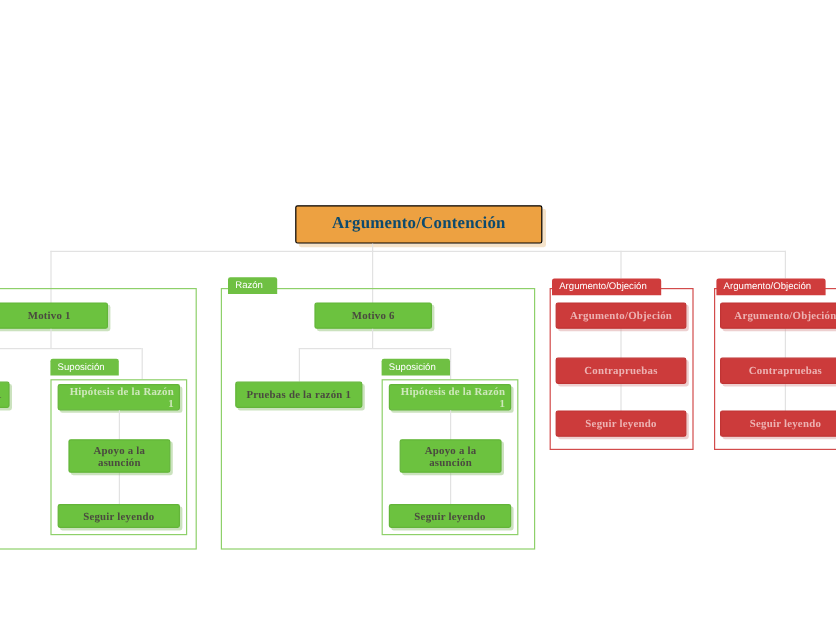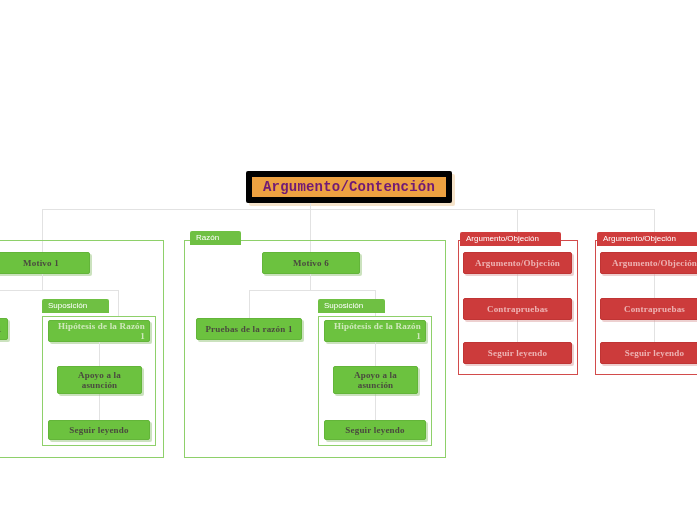--- a/index.html
+++ b/index.html
@@ -36,21 +36,21 @@
   }
   .group.green { border: 1px solid #8ed06a; }
   .group.red   { border: 1px solid #d24b4b; }
 
   .group-label {
     position: absolute;
     box-sizing: border-box;
     font-family: "Liberation Sans", sans-serif;
     font-size: 8px;
     color: #ffffff;
-    padding: 3px 22px 3px 6px;
+    padding: 3px 12px 3px 6px;
     white-space: nowrap;
     line-height: 1;
     border-radius: 2px 2px 0 0;
   }
   .group-label.green { background: #6fc043; }
   .group-label.red   { background: #cf3c3c; }
 
   
   .node {
     position: absolute;
@@ -74,25 +74,24 @@
   }
   .node.green.faded { color: #cfe8bc; font-weight: bold; text-align: right; }
   .node.red {
     background: #cc3b3b;
     border: 1px solid #c03434;
     color: #edb3b3;
     box-shadow: 2px 2px 0 rgba(214,150,150,.45);
   }
   .node.root {
     background: #eda141;
-    border: 6px solid #000000;
-    color: #701a75;
+    border: 1px solid #000000;
+    color: #0c4a6e;
     font-size: 14px;
     box-shadow: 3px 3px 0 rgba(235,200,150,.5);
-    font-family: Liberation Mono, monospace;
   }
 </style>
 </head>
 <body>
 
 <div id="canvas">
 
   <div class="node root" style="left:246px; top:171px; width:206px; height:32px;">Argumento/Contención</div>
 
   <div class="line v" style="left:310px; top:203px; height:7px;"></div>

